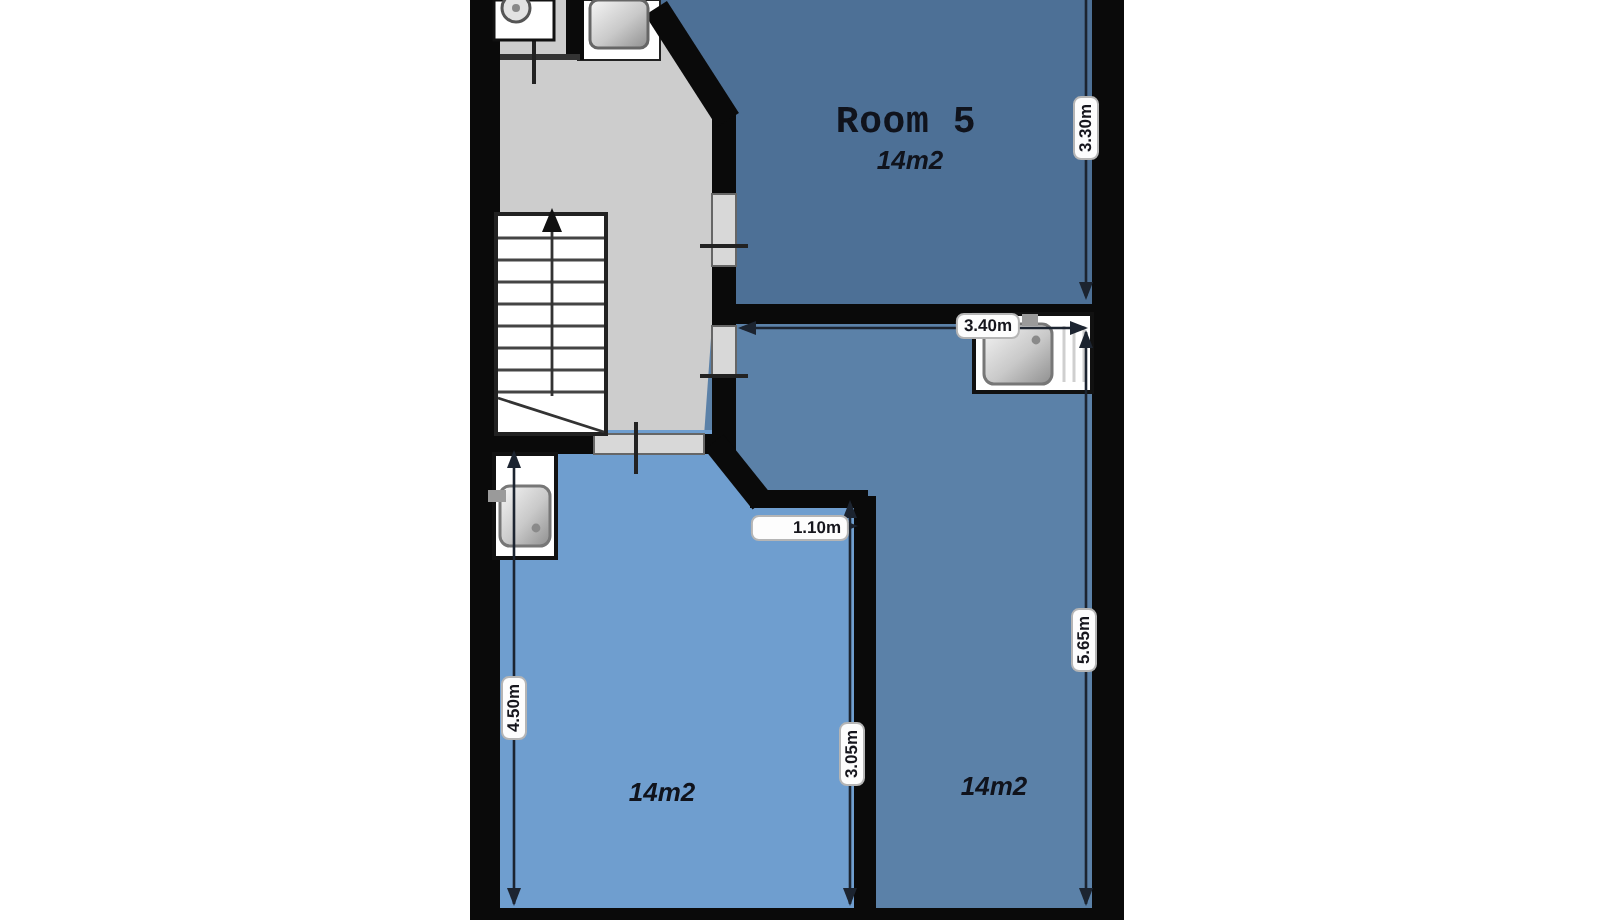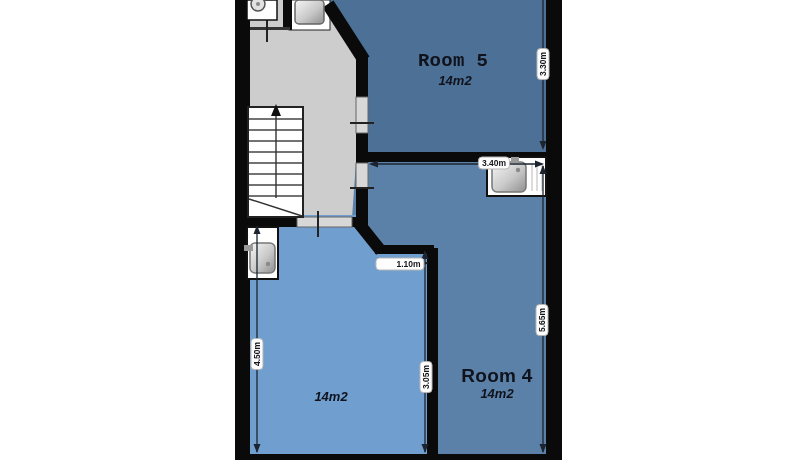--- a/index.html
+++ b/index.html
@@ -137,21 +137,20 @@
         <polygon points="429,263 420,259.5 420,266.5" stroke="none"></polygon>
       </g>
     </g>
   </svg>
 
   <div class="label room-name" style="left:453px;top:61px;font-family:Liberation Mono, monospace;">Room 5</div>
   <div class="label room-area" style="left:455px;top:80px;">14m2</div>
 
   <div class="label room-area" style="left:331px;top:396px;">14m2</div>
 
-  <div class="label room-name" style="left:497px;top:376px;">Room 4</div>
   <div class="label room-area" style="left:497px;top:393px;">14m2</div>
 
   <div class="label dim-pill vert" style="left:543px;top:64px;">3.30m</div>
   <div class="label dim-pill" style="left:466px;top:163px;margin-left:28px;">3.40m</div>
   <div class="label dim-pill vert" style="left:542px;top:320px;">5.65m</div>
   <div class="label dim-pill vert" style="left:257px;top:354px;">4.50m</div>
   <div class="label dim-pill vert" style="left:426px;top:377px;">3.05m</div>
   <div class="label dim-pill" style="left:400px;top:264px;padding-left:20px;">1.10m</div>
 
 </div>

